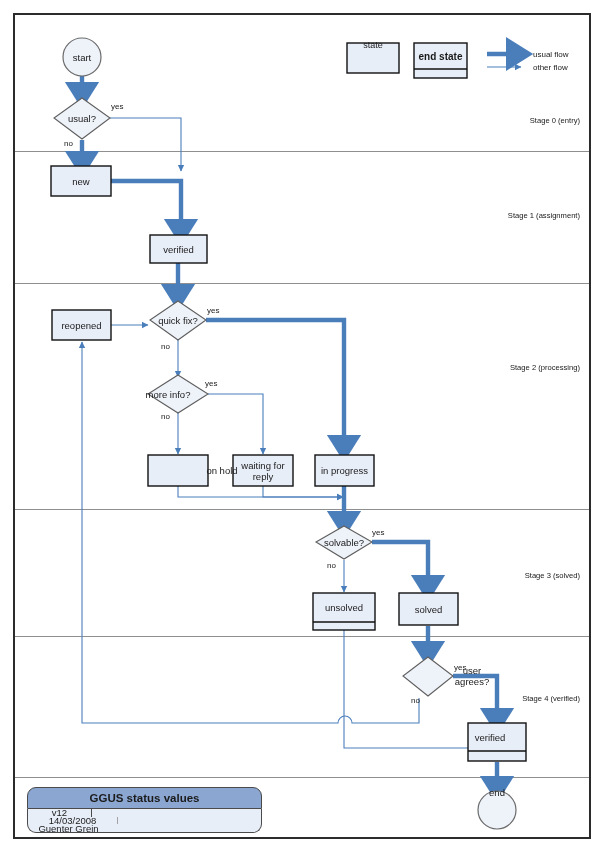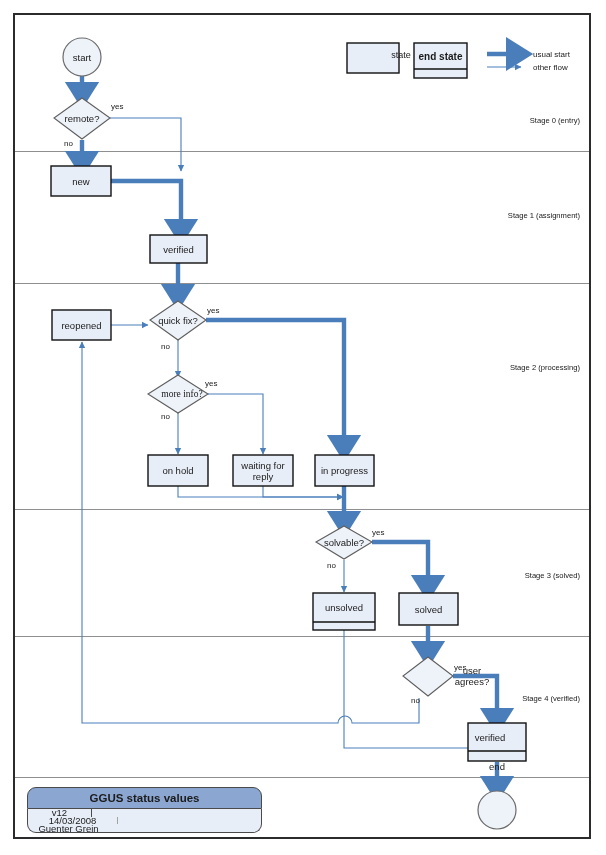--- a/index.html
+++ b/index.html
@@ -148,50 +148,50 @@
       <g>
         <rect x="414" y="43" width="53" height="35" fill="#e8eef8" stroke="#111111" stroke-width="1.4"></rect>
         <line x1="414" y1="69" x2="467" y2="69" stroke="#111111" stroke-width="1.4"></line>
       </g>
       <path d="M487,54 L520,54" fill="none" stroke="#4a7ebb" stroke-width="4.4" marker-end="url(#thickArrow)"></path>
       <path d="M487,67 L521,67" fill="none" stroke="#4a7ebb" stroke-width="1.1" marker-end="url(#thinArrow)"></path>
     </g>
   </svg>
 
   <div class="nodeLabel" style="left:62px;top:47px;width:40px;height:20px;">start</div>
-  <div class="nodeLabel" style="left:54px;top:110px;width:56px;height:16px;">remote?</div>
+  <div class="nodeLabel" style="left:54px;top:110px;width:56px;height:16px;">usual?</div>
   <div class="nodeLabel" style="left:51px;top:166px;width:60px;height:30px;">new</div>
   <div class="nodeLabel" style="left:150px;top:235px;width:57px;height:28px;">verified</div>
   <div class="nodeLabel" style="left:52px;top:310px;width:59px;height:30px;">reopened</div>
   <div class="nodeLabel" style="left:150px;top:312px;width:56px;height:16px;">quick fix?</div>
-  <div class="nodeLabel" style="left:159px;top:383px;width:46px;height:22px;font-family:Liberation Serif, serif;">more info?</div>
-  <div class="nodeLabel" style="left:148px;top:455px;width:60px;height:31px;">on hold</div>
+  <div class="nodeLabel" style="left:145px;top:383px;width:46px;height:22px;">more info?</div>
+  <div class="nodeLabel" style="left:148px;top:455px;width:60px;height:31px;padding-left:44px;">on hold</div>
   <div class="nodeLabel" style="left:233px;top:455px;width:60px;height:31px;">waiting for reply</div>
   <div class="nodeLabel" style="left:315px;top:455px;width:59px;height:31px;">in progress</div>
   <div class="nodeLabel" style="left:313px;top:534px;width:62px;height:16px;">solvable?</div>
   <div class="nodeLabel" style="left:313px;top:593px;width:62px;height:29px;">unsolved</div>
   <div class="nodeLabel" style="left:399px;top:593px;width:59px;height:32px;">solved</div>
   <div class="nodeLabel" style="left:404px;top:665px;width:48px;height:22px;margin-left:44px;">user agrees?</div>
   <div class="nodeLabel" style="left:468px;top:723px;width:44px;height:28px;text-align:center;">verified</div>
-  <div class="nodeLabel" style="left:477px;top:756px;width:40px;height:20px;">end</div>
+  <div class="nodeLabel" style="left:477px;top:782px;width:40px;height:20px;">end</div>
 
   <div class="edgeLabel" style="left:111px;top:102px;">yes</div>
   <div class="edgeLabel" style="left:64px;top:139px;">no</div>
   <div class="edgeLabel" style="left:207px;top:306px;">yes</div>
   <div class="edgeLabel" style="left:161px;top:342px;">no</div>
   <div class="edgeLabel" style="left:205px;top:379px;">yes</div>
   <div class="edgeLabel" style="left:161px;top:412px;">no</div>
   <div class="edgeLabel" style="left:372px;top:528px;">yes</div>
   <div class="edgeLabel" style="left:327px;top:561px;">no</div>
   <div class="edgeLabel" style="left:454px;top:663px;">yes</div>
   <div class="edgeLabel" style="left:411px;top:696px;">no</div>
 
-  <div class="nodeLabel" style="left:347px;top:35px;width:52px;height:40px;font-size:9px;margin-left:28px;">state</div>
+  <div class="nodeLabel" style="left:347px;top:25px;width:52px;height:40px;font-size:9px;">state</div>
   <div class="nodeLabel" style="left:414px;top:43px;width:53px;height:26px;font-size:10px;font-weight:bold;">end state</div>
-  <div class="legendLabel" style="left:533px;top:50px;">usual start</div>
+  <div class="legendLabel" style="left:533px;top:50px;">usual flow</div>
   <div class="legendLabel" style="left:533px;top:63px;">other flow</div>
 
   <div class="stageLabel" style="left:400px;top:116px;width:180px;">Stage 0 (entry)</div>
   <div class="stageLabel" style="left:400px;top:211px;width:180px;">Stage 1 (assignment)</div>
   <div class="stageLabel" style="left:400px;top:363px;width:180px;">Stage 2 (processing)</div>
   <div class="stageLabel" style="left:400px;top:571px;width:180px;">Stage 3 (solved)</div>
   <div class="stageLabel" style="left:400px;top:694px;width:180px;">Stage 4 (verified)</div>
 
   <div id="titleblock">
     <div id="tb-head">GGUS status values</div>

